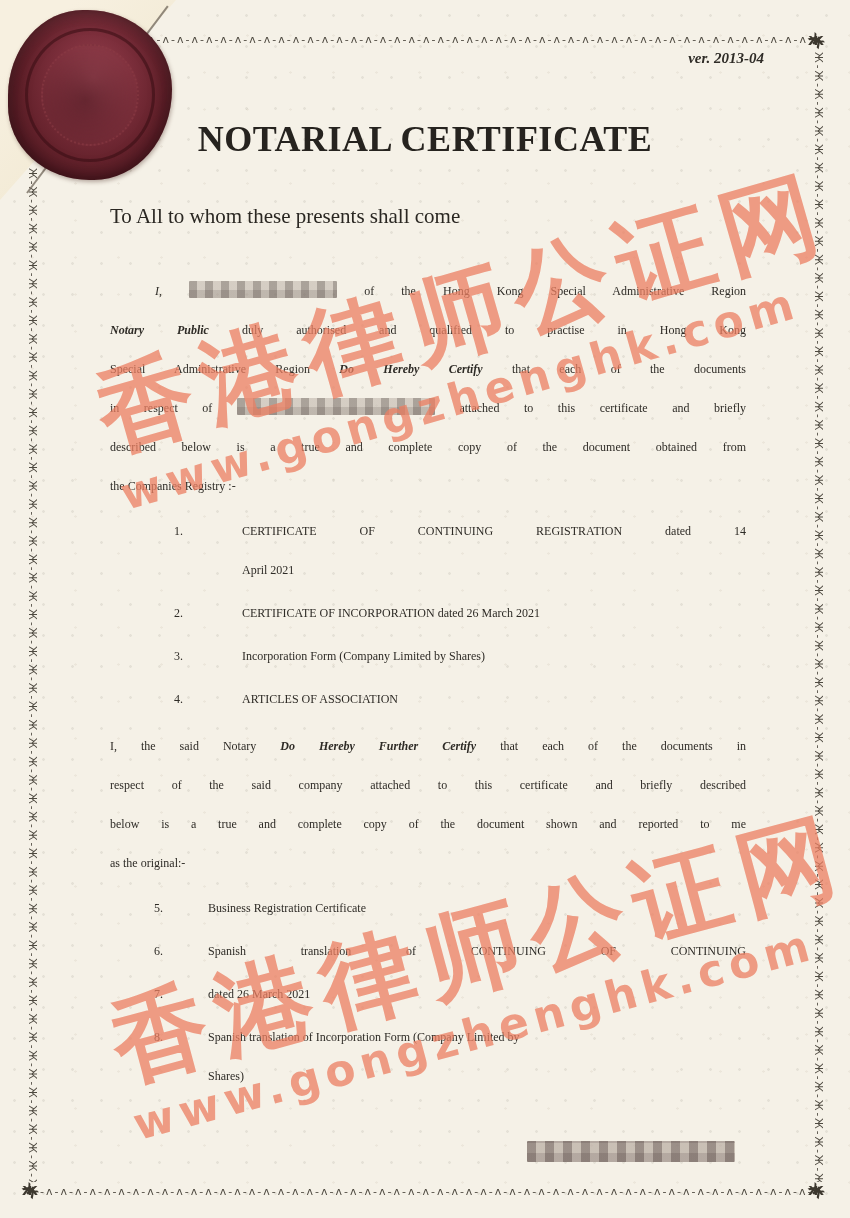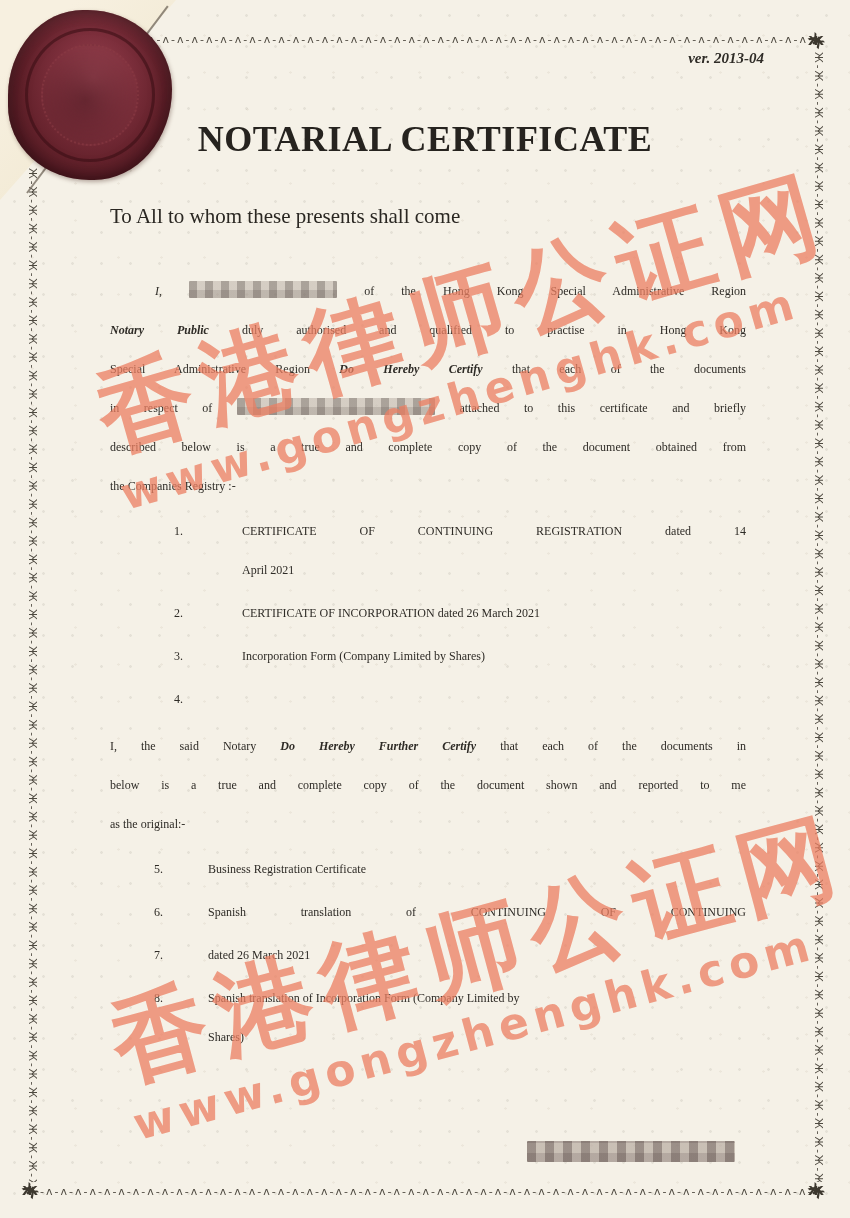--- a/index.html
+++ b/index.html
@@ -129,24 +129,28 @@
           </div>
         </div>
         <div class="item">
           <div class="num">3.</div>
           <div class="itext">
             <div class="line"><span>Incorporation Form (Company Limited by Shares)</span></div>
           </div>
         </div>
         <div class="item">
           <div class="num">4.</div>
+          <div class="itext">
+            <div class="line"><span>ARTICLES OF ASSOCIATION</span></div>
+          </div>
         </div>
       </div>
     <div class="para para2">
         <div class="line j"><span>I, the said Notary </span><span class="bi">Do Hereby Further Certify</span><span> that each of the documents in</span></div>
+        <div class="line j"><span>respect of the said company attached to this certificate and briefly described</span></div>
         <div class="line j"><span>below is a true and complete copy of the document shown and reported to me</span></div>
         <div class="line"><span>as the original:-</span></div>
       </div>
     <div class="list list-b">
         <div class="item">
           <div class="num">5.</div>
           <div class="itext">
             <div class="line"><span>Business Registration Certificate</span></div>
           </div>
         </div>

